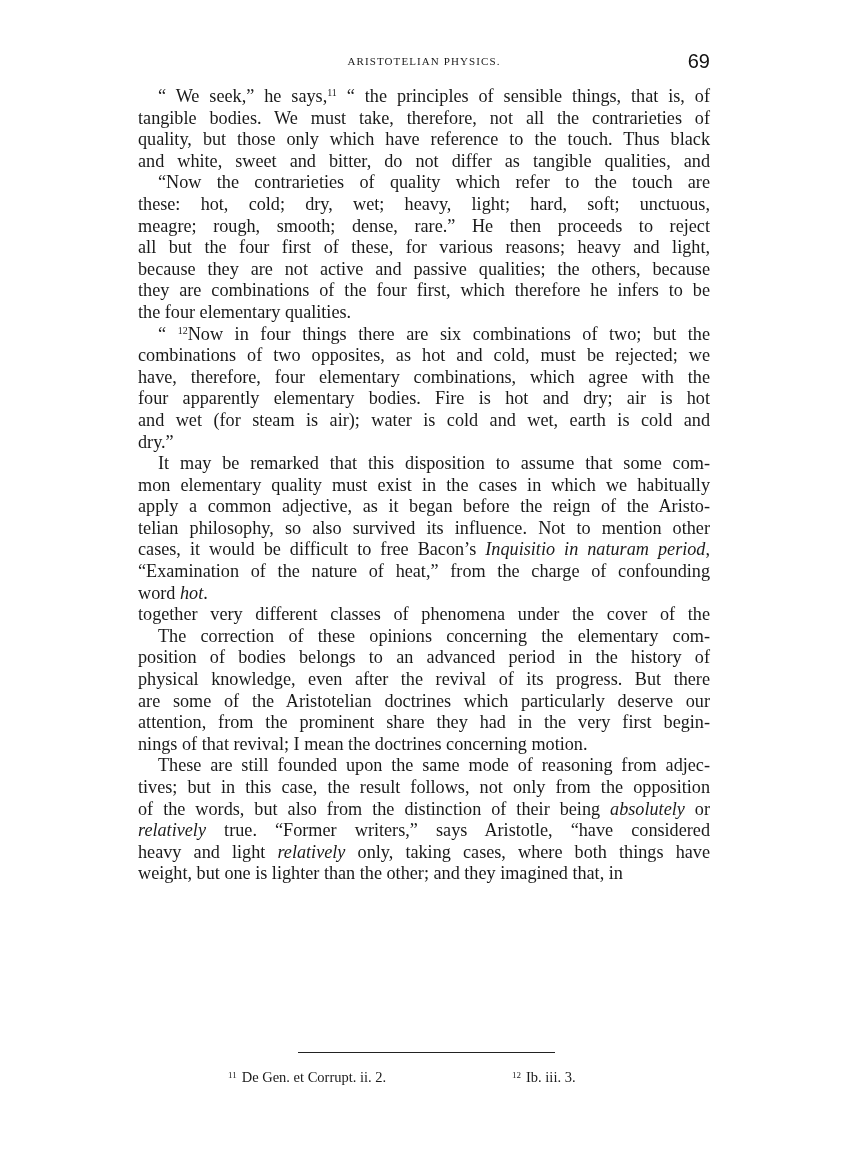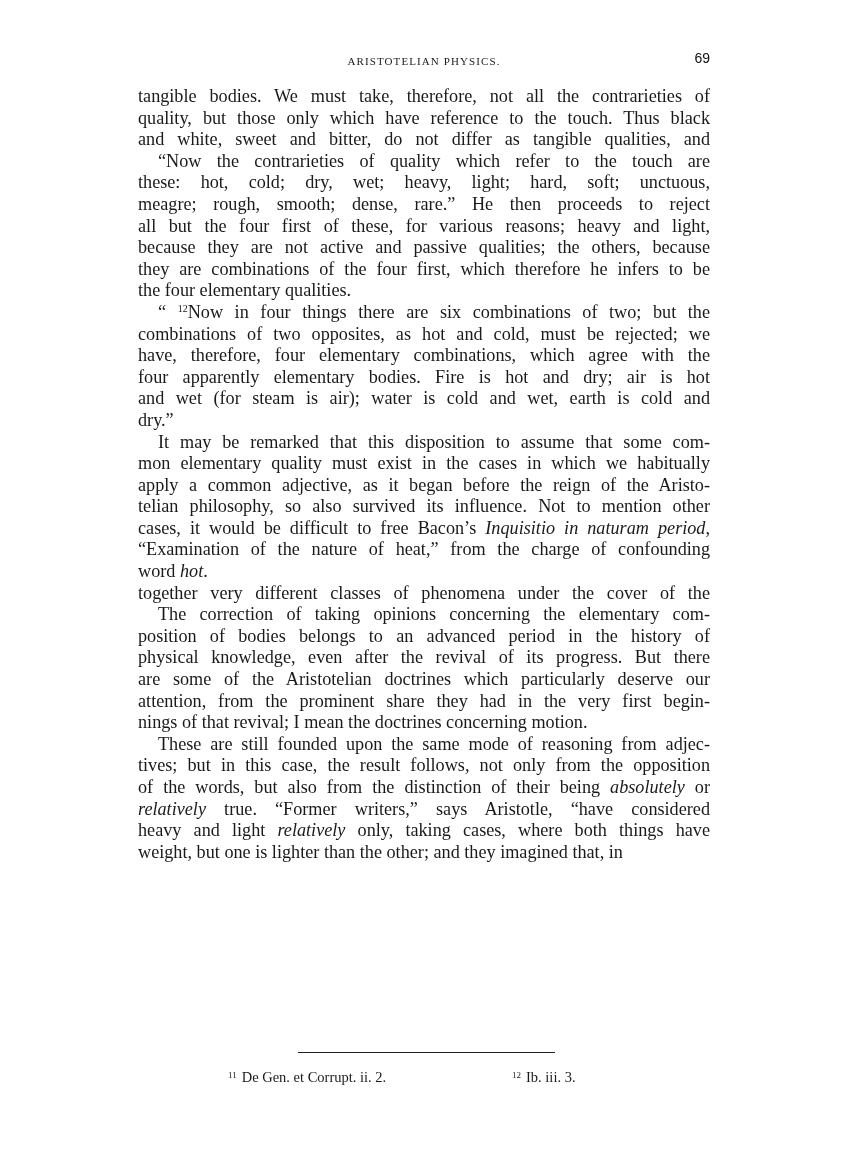--- a/index.html
+++ b/index.html
@@ -37,21 +37,21 @@
     top: 5px;
     font-family: "Liberation Serif", serif;
     font-size: 11px;
     letter-spacing: 1.1px;
   }
   .page-number {
     position: absolute;
     right: 0;
     top: 0;
     font-family: "Liberation Sans", sans-serif;
-    font-size: 14px;
+    font-size: 20px;
     font-weight: normal;
     color: #111;
   }
   .body-text {
     position: absolute;
     top: 86px;
     left: 0;
     width: 572px;
     font-family: "Liberation Serif", serif;
     font-size: 18.2px;
@@ -116,20 +116,21 @@
 
 <div class="page">
 
   <div class="running-head">
     <div class="running-title">ARISTOTELIAN PHYSICS.</div>
     <div class="page-number">69</div>
   </div>
 
   <div class="body-text" id="body-text">
       <div class="paragraph">
+        <span class="line indent"><span>“ We seek,” he says,</span><span class="sup">11</span><span> “ the principles of sensible things, that is, of</span></span>
         <span class="line"><span>tangible bodies.  We must take, therefore, not all the contrarieties of</span></span>
         <span class="line"><span>quality, but those only which have reference to the touch.  Thus black</span></span>
         <span class="line"><span>and white, sweet and bitter, do not differ as tangible qualities, and</span></span>
       </div>
       <div class="paragraph">
         <span class="line indent"><span>“Now the contrarieties of quality which refer to the touch are</span></span>
         <span class="line"><span>these: hot, cold; dry, wet; heavy, light; hard, soft; unctuous,</span></span>
         <span class="line"><span>meagre; rough, smooth; dense, rare.”  He then proceeds to reject</span></span>
         <span class="line"><span>all but the four first of these, for various reasons; heavy and light,</span></span>
         <span class="line"><span>because they are not active and passive qualities; the others, because</span></span>
@@ -148,21 +149,21 @@
         <span class="line indent"><span>It may be remarked that this disposition to assume that some com-</span></span>
         <span class="line"><span>mon elementary quality must exist in the cases in which we habitually</span></span>
         <span class="line"><span>apply a common adjective, as it began before the reign of the Aristo-</span></span>
         <span class="line"><span>telian philosophy, so also survived its influence.  Not to mention other</span></span>
         <span class="line"><span>cases, it would be difficult to free Bacon’s </span><em>Inquisitio in naturam period</em><span>,</span></span>
         <span class="line"><span>“Examination of the nature of heat,” from the charge of confounding</span></span>
         <span class="line last"><span>word </span><em>hot</em><span>.</span></span>
         <span class="line"><span>together very different classes of phenomena under the cover of the</span></span>
       </div>
       <div class="paragraph">
-        <span class="line indent"><span>The correction of taking opinions concerning the elementary com-</span></span>
+        <span class="line indent"><span>The correction of these opinions concerning the elementary com-</span></span>
         <span class="line"><span>position of bodies belongs to an advanced period in the history of</span></span>
         <span class="line"><span>physical knowledge, even after the revival of its progress.  But there</span></span>
         <span class="line"><span>are some of the Aristotelian doctrines which particularly deserve our</span></span>
         <span class="line"><span>attention, from the prominent share they had in the very first begin-</span></span>
         <span class="line last"><span>nings of that revival; I mean the doctrines concerning motion.</span></span>
       </div>
       <div class="paragraph">
         <span class="line indent"><span>These are still founded upon the same mode of reasoning from adjec-</span></span>
         <span class="line"><span>tives; but in this case, the result follows, not only from the opposition</span></span>
         <span class="line"><span>of the words, but also from the distinction of their being </span><em>absolutely</em><span> or</span></span>

